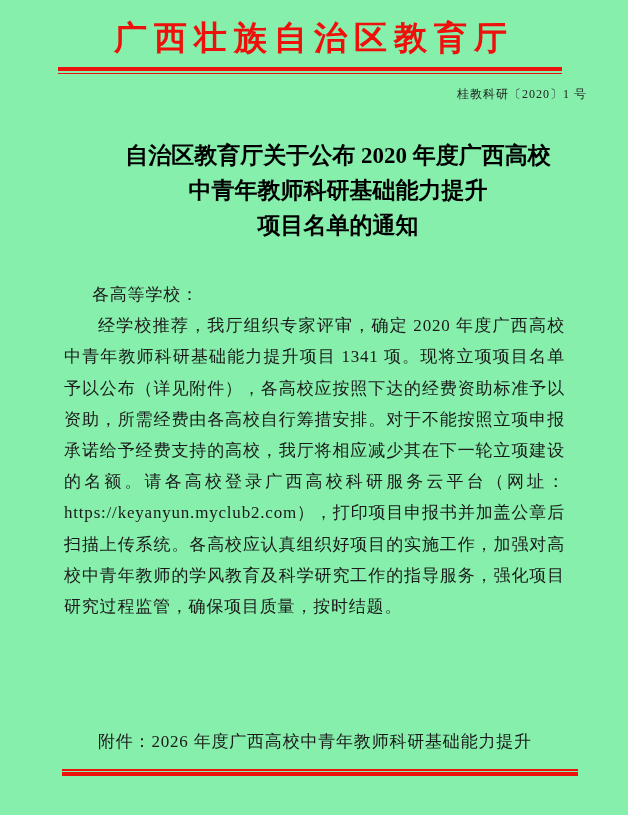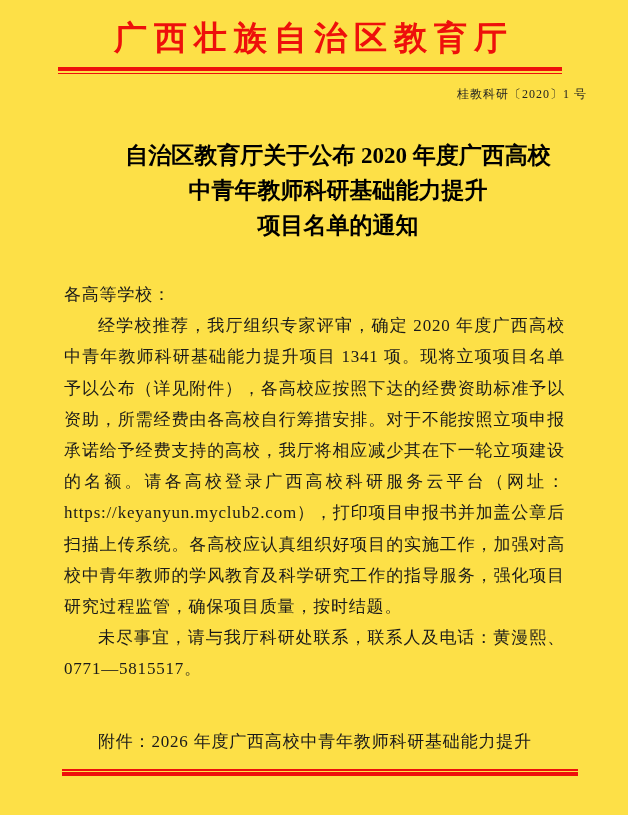--- a/index.html
+++ b/index.html
@@ -4,21 +4,21 @@
 <style>
   html, body {
     margin: 0;
     padding: 0;
     background: #ffffff;
   }
   .page {
     position: relative;
     width: 628px;
     height: 815px;
-    background: #fde047;
+    background: #86efac;
     overflow: hidden;
     font-family: "Liberation Serif", "DejaVu Serif", serif;
     color: #1a1a1a;
   }
   .agency-title {
     position: absolute;
     top: 16px;
     left: 0;
     width: 100%;
     text-align: center;
@@ -74,20 +74,21 @@
     letter-spacing: 0.8px;
     text-align: justify;
     color: #1a1a1a;
   }
   .body-text p {
     margin: 0;
     text-indent: 2em;
   }
   .body-text .salutation {
     text-indent: 0;
+    margin-left: 28px;
   }
   .attachment-line {
     position: absolute;
     top: 729px;
     left: 64px;
     width: 510px;
     font-size: 17px;
     line-height: 26px;
     letter-spacing: 0.8px;
     text-indent: 2em;
@@ -126,21 +127,20 @@
 
   <div class="notice-title">
     <div>自治区教育厅关于公布 2020 年度广西高校</div>
     <div>中青年教师科研基础能力提升</div>
     <div>项目名单的通知</div>
   </div>
 
   <div class="body-text">
     <p class="salutation">各高等学校：</p>
     <p>经学校推荐，我厅组织专家评审，确定 2020 年度广西高校中青年教师科研基础能力提升项目 1341 项。现将立项项目名单予以公布（详见附件），各高校应按照下达的经费资助标准予以资助，所需经费由各高校自行筹措安排。对于不能按照立项申报承诺给予经费支持的高校，我厅将相应减少其在下一轮立项建设的名额。请各高校登录广西高校科研服务云平台（网址：https://keyanyun.myclub2.com），打印项目申报书并加盖公章后扫描上传系统。各高校应认真组织好项目的实施工作，加强对高校中青年教师的学风教育及科学研究工作的指导服务，强化项目研究过程监管，确保项目质量，按时结题。</p>
-    <p>未尽事宜，请与我厅科研处联系，联系人及电话：黄漫熙、0771—5815517。</p>
   </div>
 
   <div class="attachment-line">附件：2026 年度广西高校中青年教师科研基础能力提升</div>
 
   <div class="footer-rule">
     <div class="rule-thin"></div>
     <div class="rule-thick"></div>
   </div>
 
 </div>

